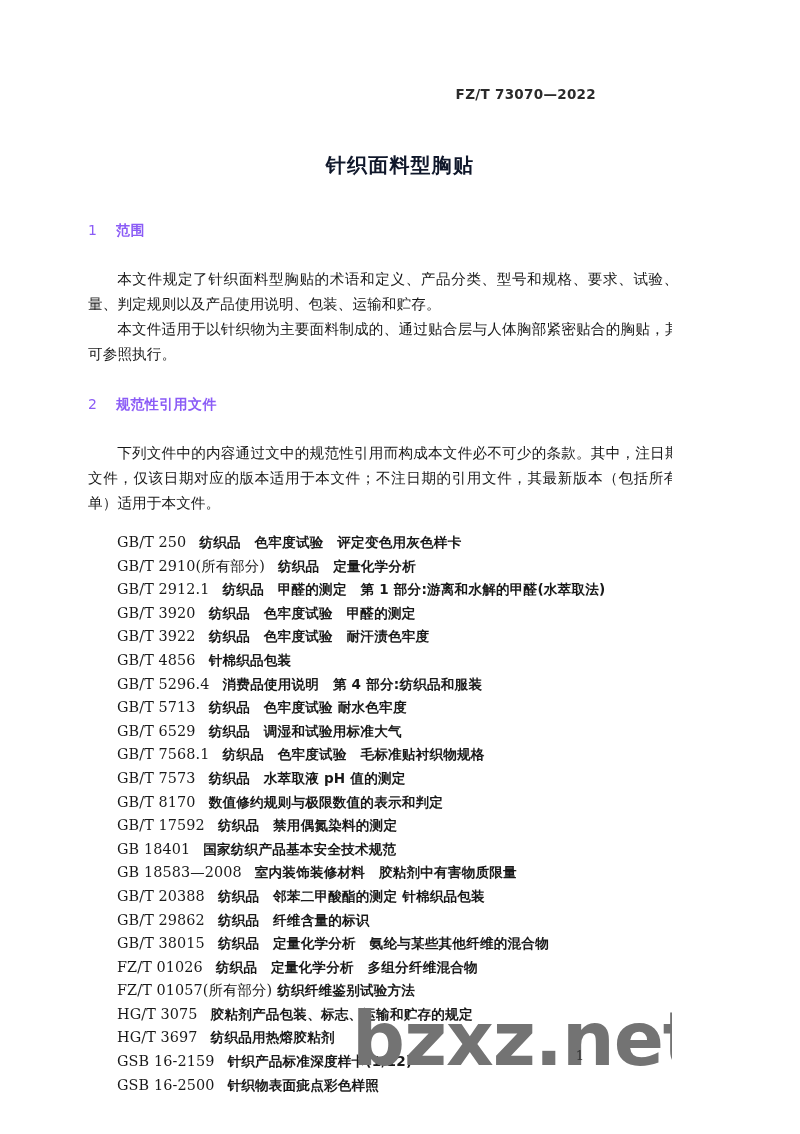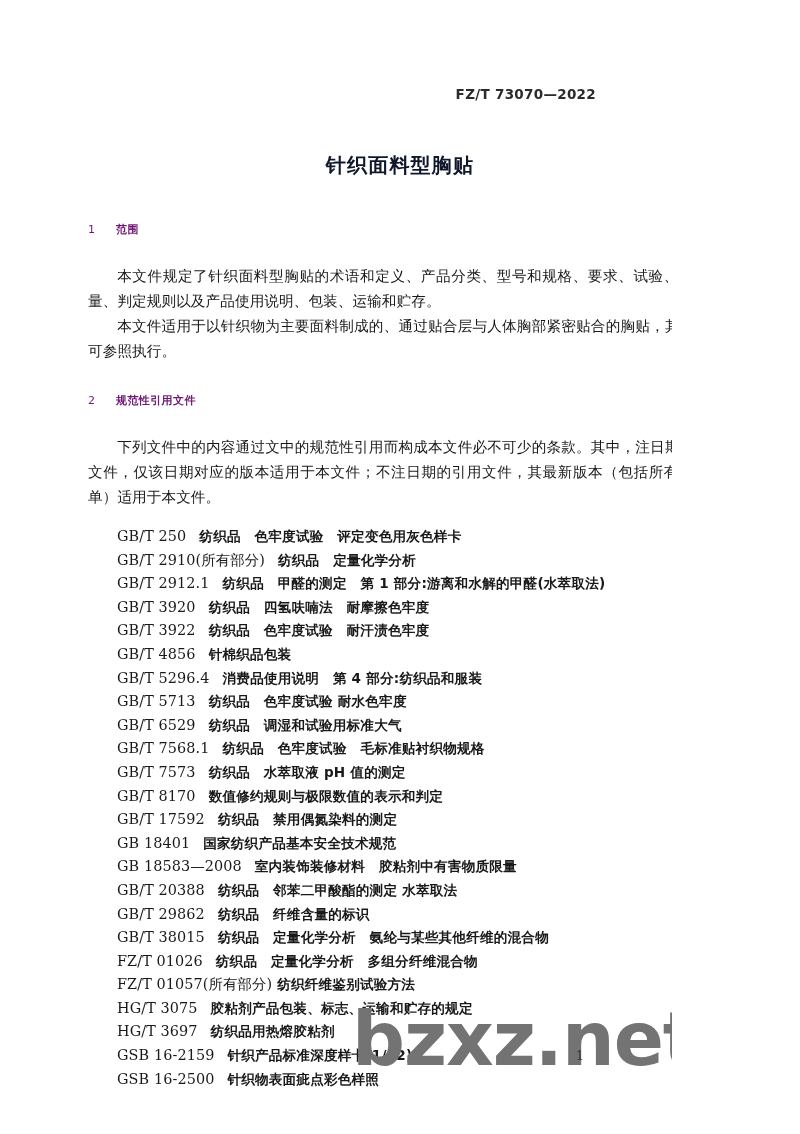--- a/index.html
+++ b/index.html
@@ -47,23 +47,23 @@
   
   .content {
     position: absolute;
     top: 222px;
     left: 88px;
     width: 636px;
   }
 
   .section-heading {
     font-family: "DejaVu Sans", "Liberation Sans", sans-serif;
-    font-size: 11px;
-    font-weight: bold;
-    color: #701a75;
+    font-size: 14px;
+    font-weight: bold;
+    color: #8b5cf6;
     letter-spacing: 0.4px;
     margin: 0;
   }
   .section-heading .sec-num {
     display: inline-block;
     width: 28px;
     font-weight: normal;
   }
 
   .para {
@@ -160,33 +160,33 @@
     </div>
 
     <div class="block-gap-3"></div>
 
     <p class="para indent">下列文件中的内容通过文中的规范性引用而构成本文件必不可少的条款。其中，注日期的引用文件，仅该日期对应的版本适用于本文件；不注日期的引用文件，其最新版本（包括所有的修改单）适用于本文件。</p>
 
     <ul class="ref-list">
       <li class="ref-item"><span class="ref-code">GB/T 250</span><span class="sp-wide"></span><span class="ref-title">纺织品　色牢度试验　评定变色用灰色样卡</span></li>
       <li class="ref-item"><span class="ref-code">GB/T 2910(所有部分)</span><span class="sp-wide"></span><span class="ref-title">纺织品　定量化学分析</span></li>
       <li class="ref-item"><span class="ref-code">GB/T 2912.1</span><span class="sp-wide"></span><span class="ref-title">纺织品　甲醛的测定　第 1 部分:游离和水解的甲醛(水萃取法)</span></li>
-      <li class="ref-item"><span class="ref-code">GB/T 3920</span><span class="sp-wide"></span><span class="ref-title">纺织品　四氢呋喃法　耐摩擦色牢度</span></li>
+      <li class="ref-item"><span class="ref-code">GB/T 3920</span><span class="sp-wide"></span><span class="ref-title">纺织品　色牢度试验　甲醛的测定</span></li>
       <li class="ref-item"><span class="ref-code">GB/T 3922</span><span class="sp-wide"></span><span class="ref-title">纺织品　色牢度试验　耐汗渍色牢度</span></li>
       <li class="ref-item"><span class="ref-code">GB/T 4856</span><span class="sp-wide"></span><span class="ref-title">针棉织品包装</span></li>
       <li class="ref-item"><span class="ref-code">GB/T 5296.4</span><span class="sp-wide"></span><span class="ref-title">消费品使用说明　第 4 部分:纺织品和服装</span></li>
       <li class="ref-item"><span class="ref-code">GB/T 5713</span><span class="sp-wide"></span><span class="ref-title">纺织品　色牢度试验 耐水色牢度</span></li>
       <li class="ref-item"><span class="ref-code">GB/T 6529</span><span class="sp-wide"></span><span class="ref-title">纺织品　调湿和试验用标准大气</span></li>
       <li class="ref-item"><span class="ref-code">GB/T 7568.1</span><span class="sp-wide"></span><span class="ref-title">纺织品　色牢度试验　毛标准贴衬织物规格</span></li>
       <li class="ref-item"><span class="ref-code">GB/T 7573</span><span class="sp-wide"></span><span class="ref-title">纺织品　水萃取液 pH 值的测定</span></li>
       <li class="ref-item"><span class="ref-code">GB/T 8170</span><span class="sp-wide"></span><span class="ref-title">数值修约规则与极限数值的表示和判定</span></li>
       <li class="ref-item"><span class="ref-code">GB/T 17592</span><span class="sp-wide"></span><span class="ref-title">纺织品　禁用偶氮染料的测定</span></li>
       <li class="ref-item"><span class="ref-code">GB 18401</span><span class="sp-wide"></span><span class="ref-title">国家纺织产品基本安全技术规范</span></li>
       <li class="ref-item"><span class="ref-code">GB 18583—2008</span><span class="sp-wide"></span><span class="ref-title">室内装饰装修材料　胶粘剂中有害物质限量</span></li>
-      <li class="ref-item"><span class="ref-code">GB/T 20388</span><span class="sp-wide"></span><span class="ref-title">纺织品　邻苯二甲酸酯的测定 水萃取法</span></li>
+      <li class="ref-item"><span class="ref-code">GB/T 20388</span><span class="sp-wide"></span><span class="ref-title">纺织品　邻苯二甲酸酯的测定 针棉织品包装</span></li>
       <li class="ref-item"><span class="ref-code">GB/T 29862</span><span class="sp-wide"></span><span class="ref-title">纺织品　纤维含量的标识</span></li>
       <li class="ref-item"><span class="ref-code">GB/T 38015</span><span class="sp-wide"></span><span class="ref-title">纺织品　定量化学分析　氨纶与某些其他纤维的混合物</span></li>
       <li class="ref-item"><span class="ref-code">FZ/T 01026</span><span class="sp-wide"></span><span class="ref-title">纺织品　定量化学分析　多组分纤维混合物</span></li>
       <li class="ref-item"><span class="ref-code">FZ/T 01057(所有部分)</span><span class="sp-narrow"></span><span class="ref-title">纺织纤维鉴别试验方法</span></li>
       <li class="ref-item"><span class="ref-code">HG/T 3075</span><span class="sp-wide"></span><span class="ref-title">胶粘剂产品包装、标志、运输和贮存的规定</span></li>
       <li class="ref-item"><span class="ref-code">HG/T 3697</span><span class="sp-wide"></span><span class="ref-title">纺织品用热熔胶粘剂</span></li>
       <li class="ref-item"><span class="ref-code">GSB 16-2159</span><span class="sp-wide"></span><span class="ref-title">针织产品标准深度样卡(1/12)</span></li>
       <li class="ref-item"><span class="ref-code">GSB 16-2500</span><span class="sp-wide"></span><span class="ref-title">针织物表面疵点彩色样照</span></li>
     </ul>
 

